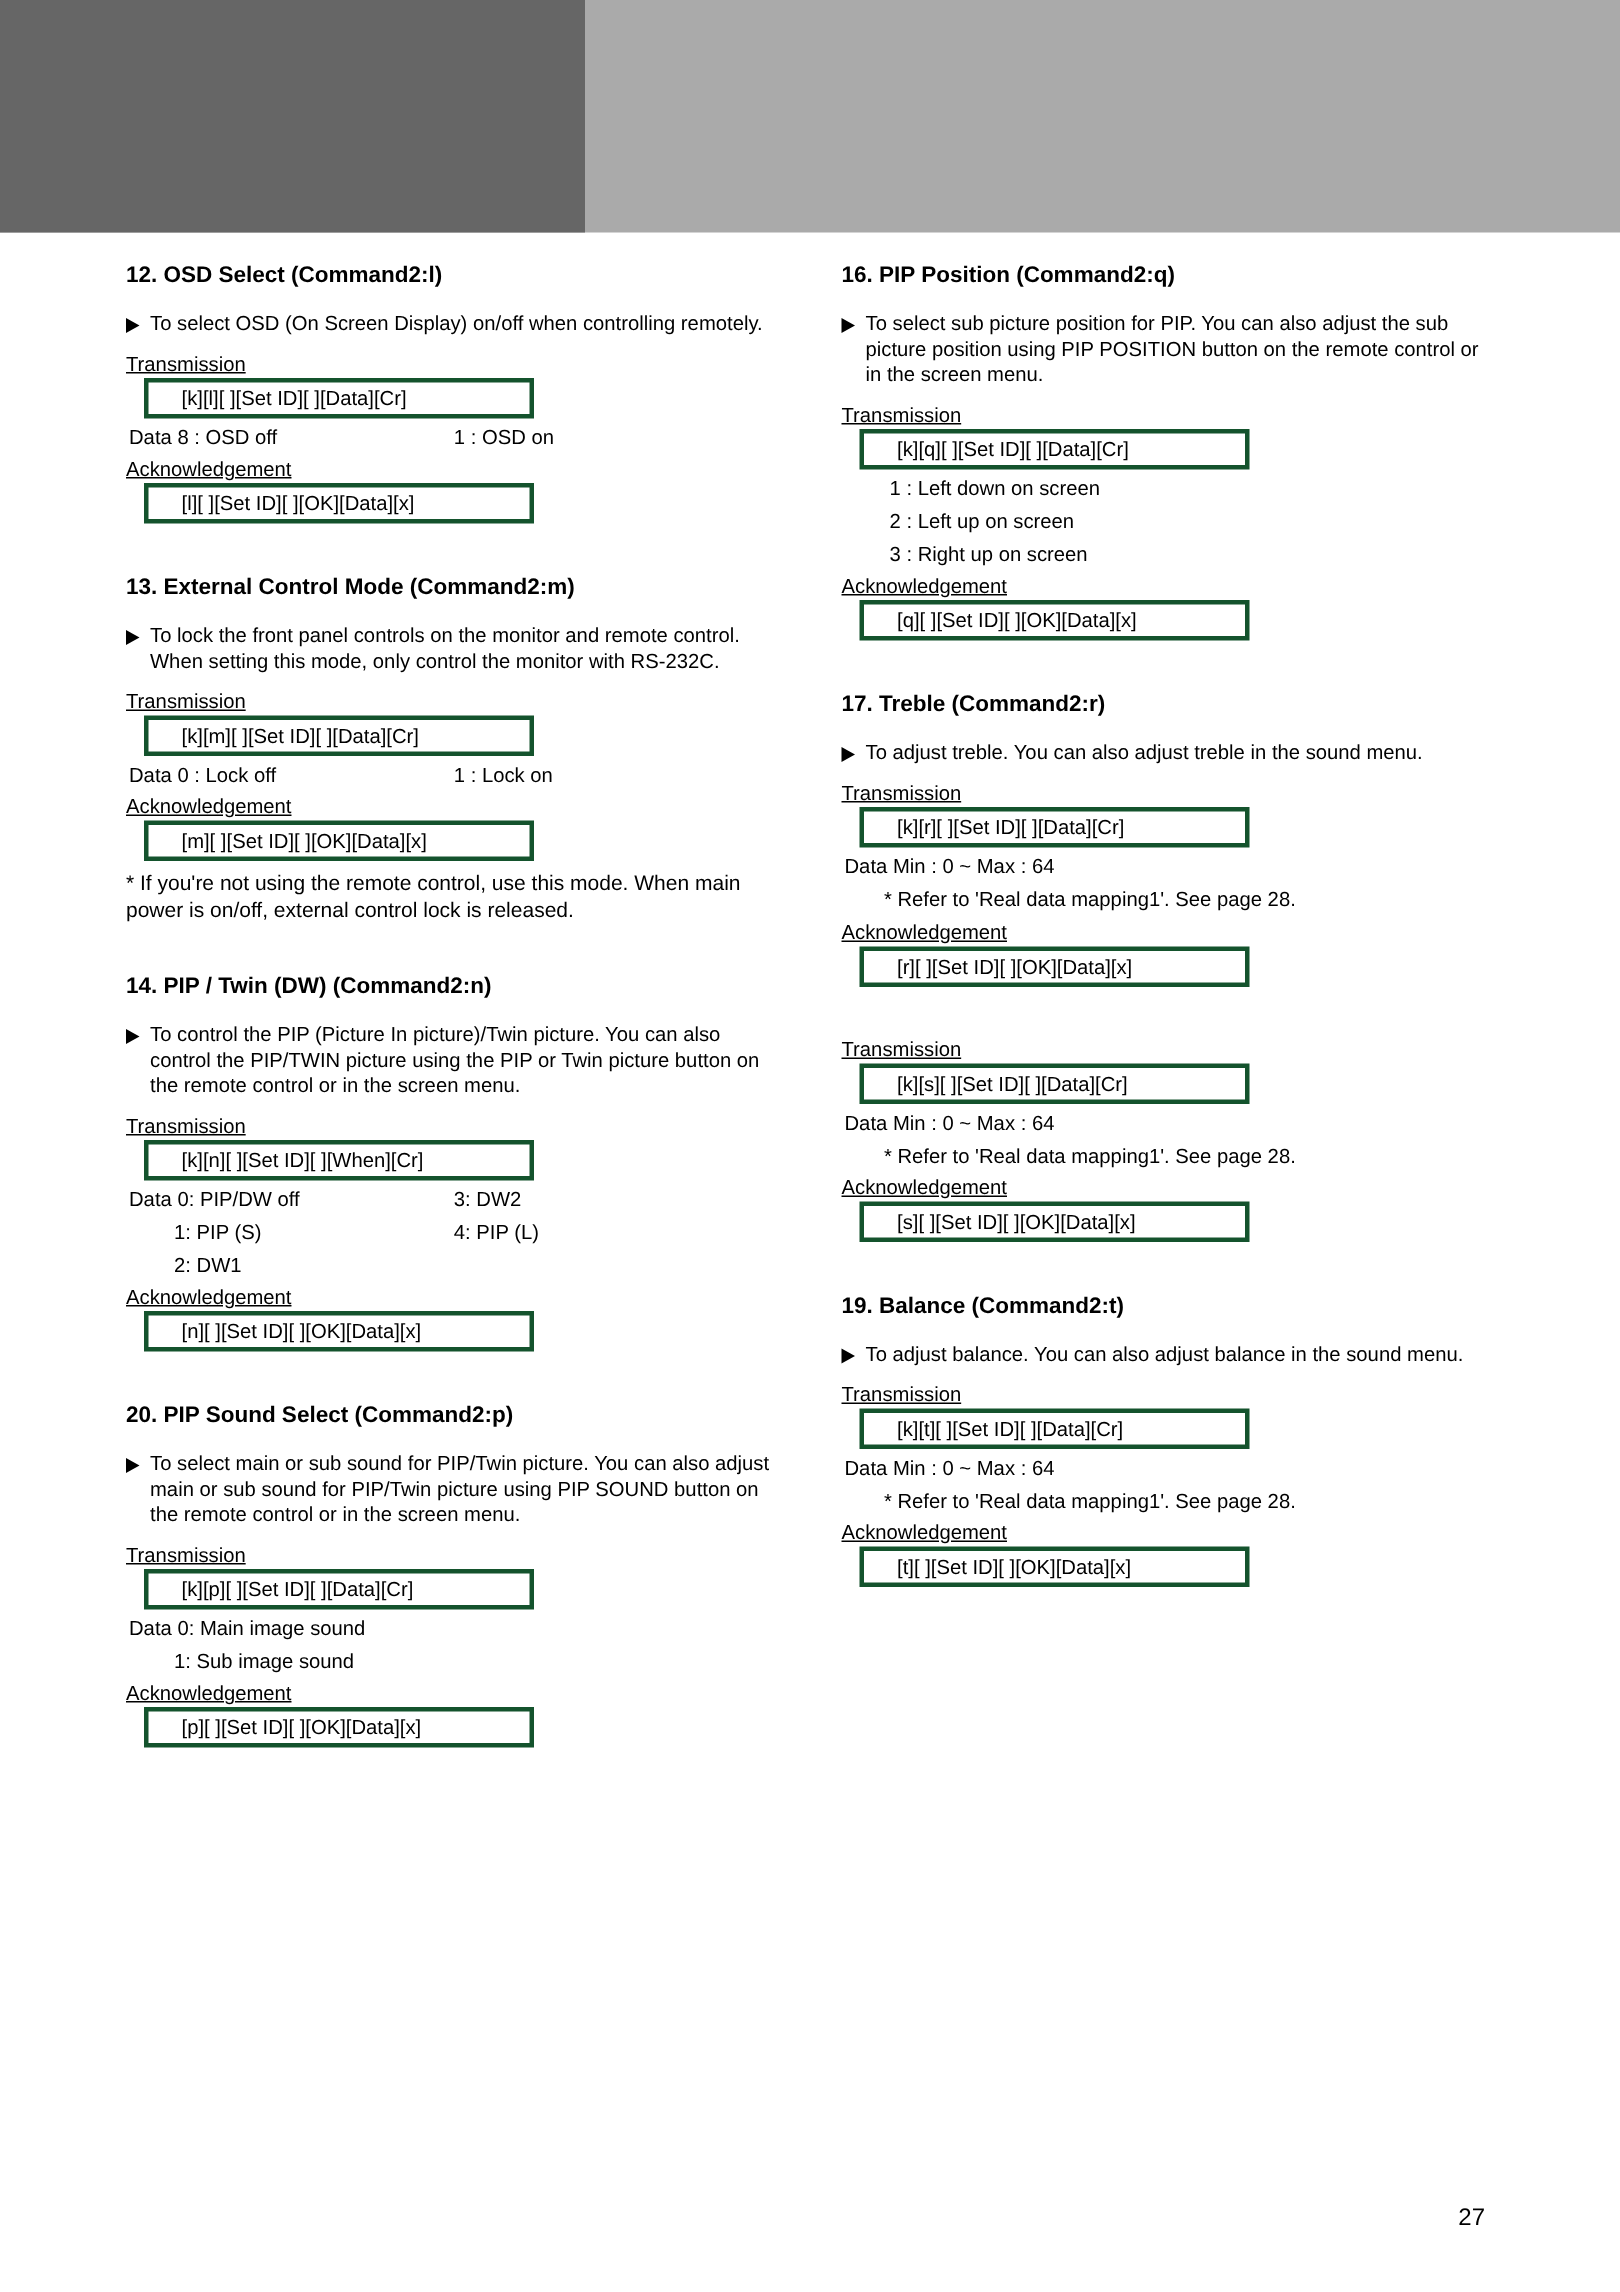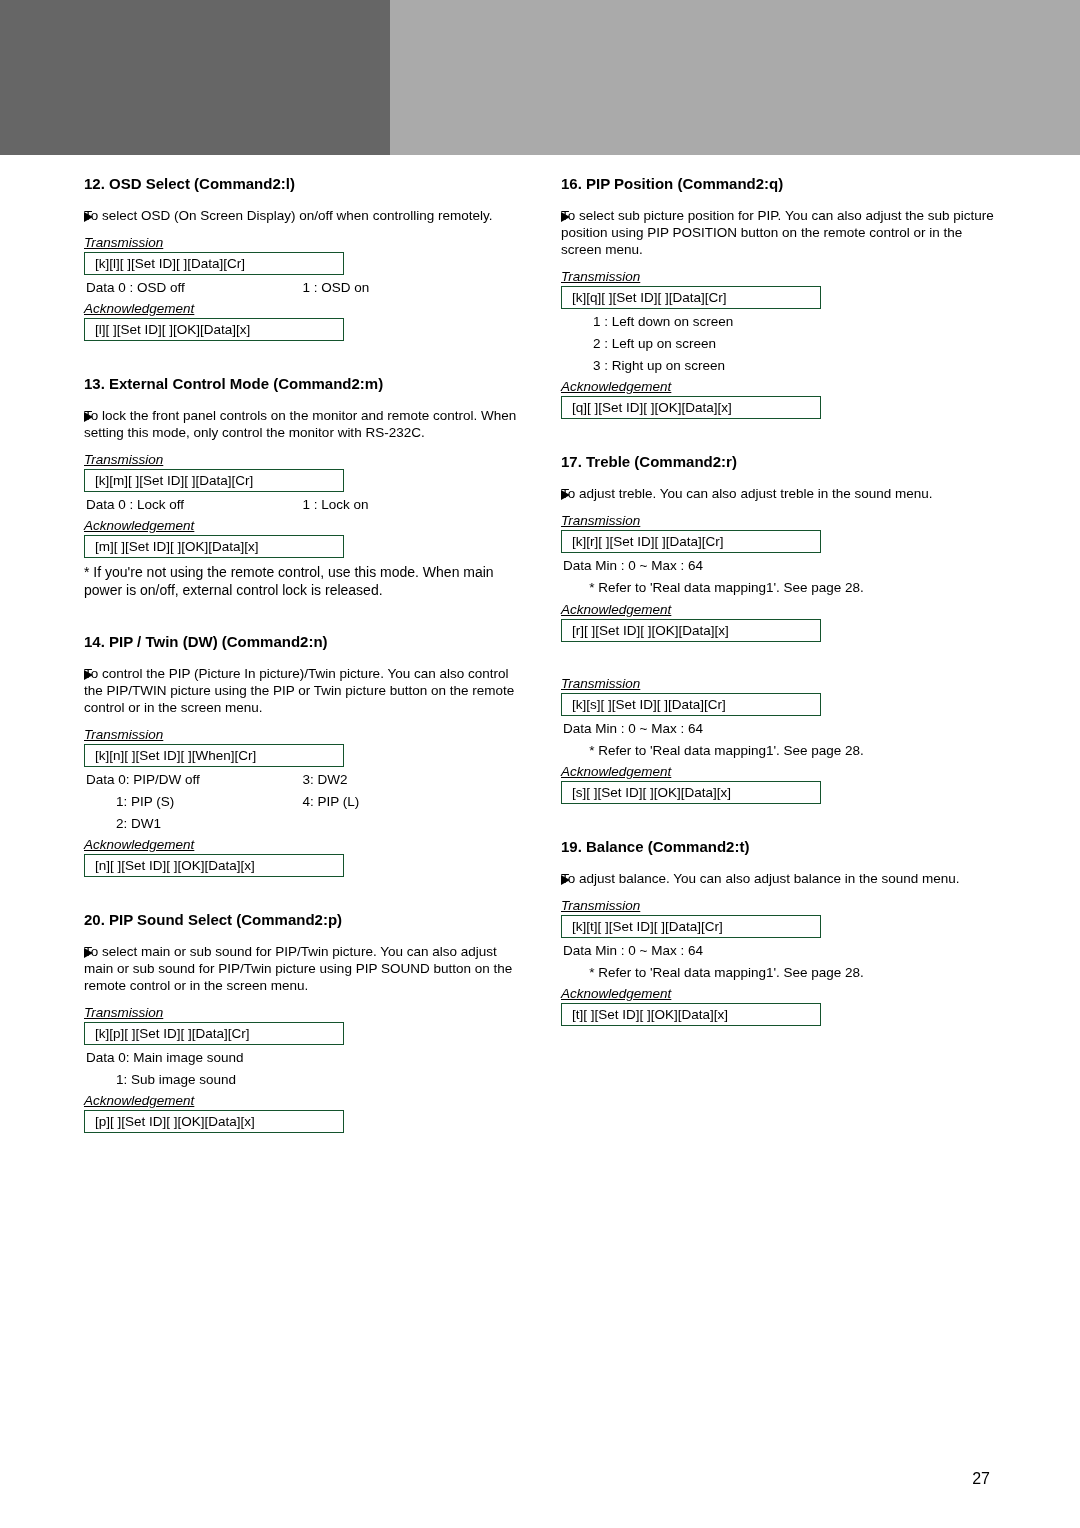--- a/index.html
+++ b/index.html
@@ -3,24 +3,24 @@
 <meta charset="utf-8">
 <style>
 body{margin:0;padding:0;font-family:Arial,Helvetica,sans-serif;background:#fff;color:#000}
 .page{width:1080px;height:1528px;position:relative;margin:0 auto;box-sizing:border-box}
 .top-band{width:100%;height:155px;background:#aaa;display:flex}
 .top-band .dark{width:390px;height:155px;background:#666}
 .content{padding:20px 84px 0 84px;display:flex;gap:42px}
 .col{flex:1;min-width:0}
 .sec{margin-bottom:34px}
 .h{font-weight:bold;font-size:15px;margin:0 0 6px 0}
-.desc{font-size:13.5px;line-height:1.25;position:relative;margin:16px 0 10px 0}
+.desc{font-size:13.5px;line-height:1.25;padding-left:16px;position:relative;margin:16px 0 10px 0}
 .desc::before{content:"";position:absolute;left:0;top:4px;width:0;height:0;border-top:5px solid transparent;border-bottom:5px solid transparent;border-left:9px solid #000}
-.lbl{font-size:13.5px;font-style:italic;text-decoration:underline;margin:0 0 2px 0}
-.box{border:1px solid #14532d;width:260px;padding:3px 10px;font-size:13.5px;margin:0 0 4px 0;box-sizing:border-box}
+.lbl{font-size:13.5px;text-decoration:underline;margin:0 0 2px 0}
+.box{border:3px solid #14532d;width:260px;padding:3px 22px;font-size:13.5px;margin:0 0 4px 12px;box-sizing:border-box}
 .dline{font-size:13.5px;margin:0 0 4px 0;padding-left:2px;line-height:1.35}
 .dlist{display:flex}
 .dcol{flex:1}
 .note{font-size:14px;margin:6px 0 0 0;line-height:1.25}
 .pnum{position:absolute;bottom:40px;right:90px;font-size:16px}
 </style>
 </head>
 <body>
 <div class="page">
 <div class="top-band">
@@ -29,21 +29,21 @@
 <div class="content">
 
 <div class="col">
 
 <div class="sec">
 <p class="h">12. OSD Select (Command2:l)</p>
 <p class="desc">To select OSD (On Screen Display) on/off when controlling remotely.</p>
 <p class="lbl">Transmission</p>
 <div class="box">[k][l][  ][Set ID][  ][Data][Cr]</div>
 <div class="dline dlist">
-            <span class="dcol">Data 0  : OSD off</span>
+            <span class="dcol">Data 8  : OSD off</span>
             <span class="dcol">1 : OSD on</span>
           </div>
 <p class="lbl">Acknowledgement</p>
 <div class="box">[l][  ][Set ID][  ][OK][Data][x]</div>
 </div>
 
 <div class="sec">
 <p class="h">13. External Control Mode (Command2:m)</p>
 <p class="desc">To lock the front panel controls on the monitor and remote control. When setting this mode, only control the monitor with RS-232C.</p>
 <p class="lbl">Transmission</p>

